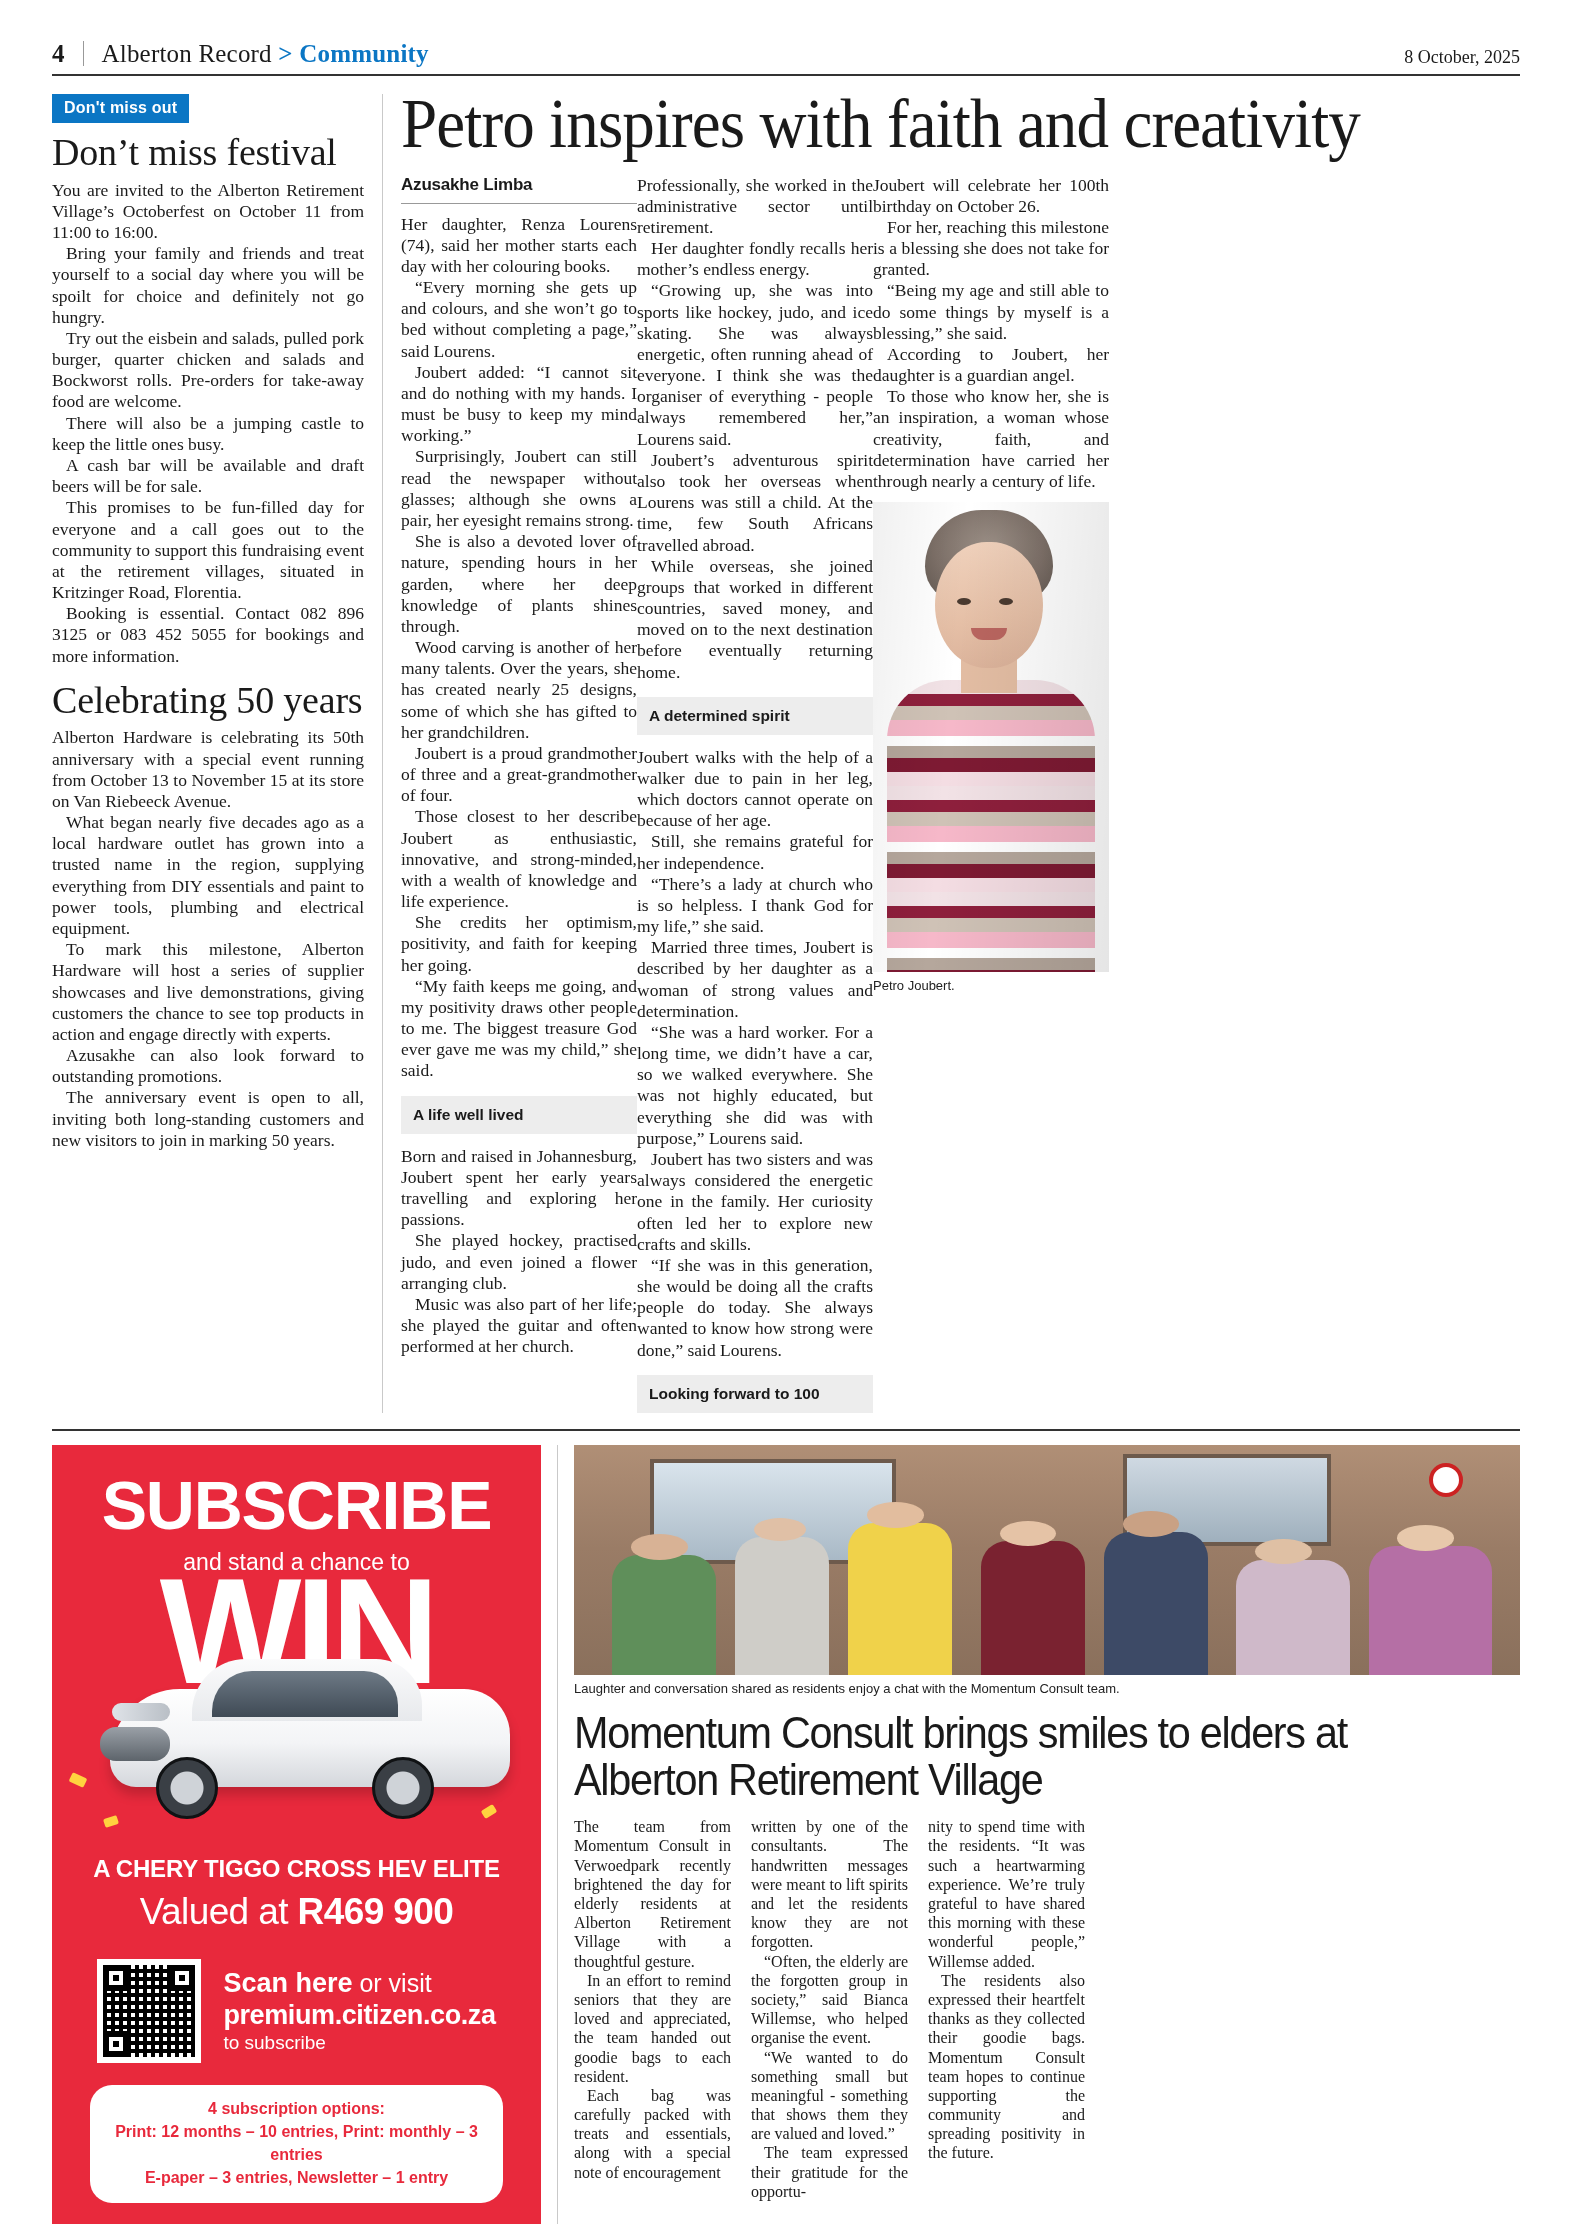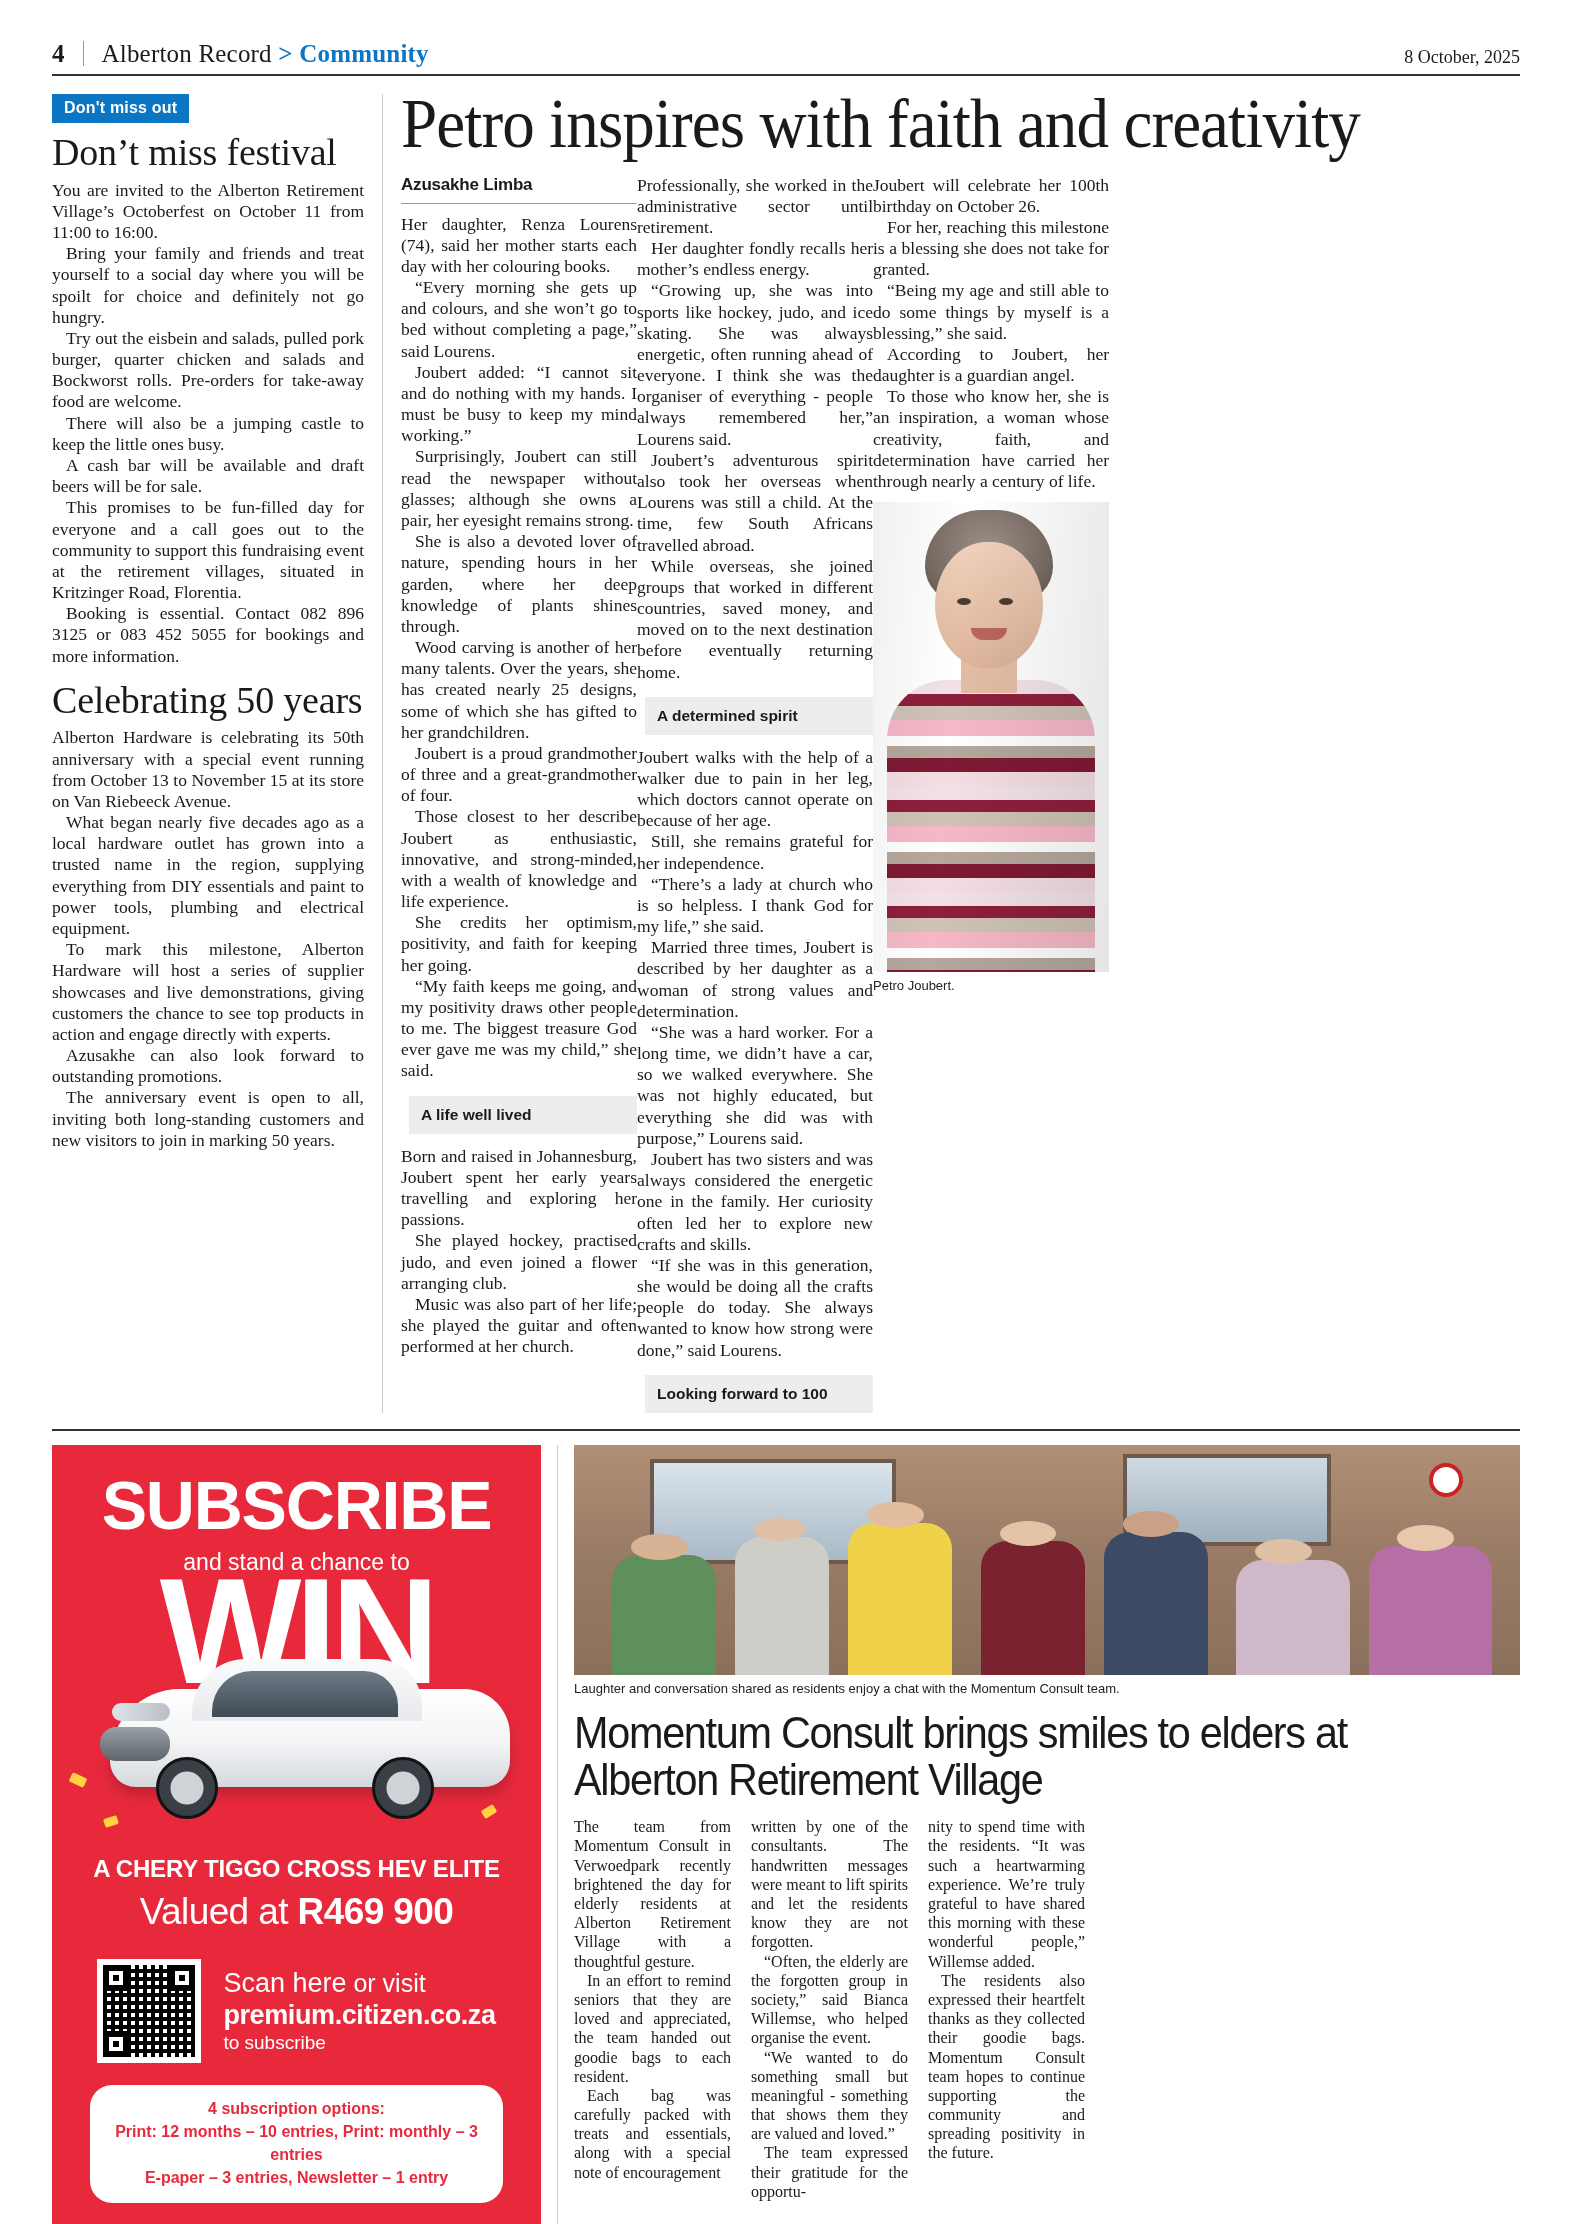--- a/index.html
+++ b/index.html
@@ -37,21 +37,21 @@
   
   h1.maintitle { font-family:"Liberation Serif",serif; font-weight:normal;
     font-size:70px; line-height:.98; letter-spacing:-1px; margin:-4px 0 16px 0;
     transform:scaleX(.93); transform-origin:left center; white-space:nowrap; }
   .artcols { display:flex; }
   .artcol { width:236px; }
   .byline { font-family:"Liberation Sans",sans-serif; font-weight:bold; font-size:17px;
     letter-spacing:-.2px; margin-bottom:8px; }
   .byrule { border-top:1px solid #999; margin-bottom:10px; }
   .subhead { background:#ededed; font-family:"Liberation Sans",sans-serif; font-weight:bold;
-    font-size:15.5px; padding:10px 12px; margin:14px 0 12px 8px; }
+    font-size:15.5px; padding:10px 12px; margin:14px 0 12px 0; }
   .photo-wrap { position:relative; }
   .photo-cap { font-family:"Liberation Sans",sans-serif; font-size:13px; color:#222; margin-top:6px; }
 
   
   .portrait { width:236px; height:470px; position:relative; overflow:hidden; }
   .pr-bg { position:absolute; inset:0; background:#fff; }
   .pr-hair { position:absolute; left:52px; top:8px; width:128px; height:92px; border-radius:64px 64px 40px 40px;
     background:radial-gradient(ellipse at 50% 40%, #9b8f86 0%, #7d7068 60%, #5f564f 100%); }
   .pr-face { position:absolute; left:62px; top:40px; width:108px; height:126px; border-radius:54px/66px;
     background:linear-gradient(170deg,#f0d2bd 0%, #e5bfa6 60%, #d9b098 100%); }
@@ -110,21 +110,21 @@
   .qr { width:104px; height:104px; background:#fff; padding:6px; }
   .qr-in { width:100%; height:100%;
     background-image:
       linear-gradient(90deg,#000 50%,transparent 50%),
       linear-gradient(0deg,#000 50%,transparent 50%);
     background-size:8px 8px, 8px 8px;
     background-color:#fff; position:relative; }
   .qr-eye { position:absolute; width:26px; height:26px; border:6px solid #000; background:#fff; }
   .qr-eye i { display:block; width:6px; height:6px; background:#000; margin:4px; }
   .scan-txt { line-height:1.2; }
-  .scan-txt .l1 { font-size:25px; } .scan-txt .l1 b{ font-weight:normal; font-size:27px;text-align:center; }
+  .scan-txt .l1 { font-size:25px; } .scan-txt .l1 b{ font-weight:bold; font-size:27px;text-align:center; }
   .scan-txt .l2 { font-size:27px; font-weight:bold; letter-spacing:-.4px; }
   .scan-txt .l3 { font-size:19px; }
   .optbox { background:#fff; color:#e8293c; border-radius:22px; margin:22px 18px 0 18px;
     text-align:center; padding:12px 10px 14px 10px; font-weight:bold; font-size:16px; line-height:1.45; }
 
   
   .photo2 { width:100%; height:230px; position:relative; overflow:hidden; background:#c8cfd6; }
   .p2-wall { position:absolute; inset:0; background:linear-gradient(180deg,#b08f76 0%,#9a7c66 45%,#8a705c 100%); }
   .p2-win { position:absolute; left:8%; top:6%; width:26%; height:46%; background:linear-gradient(180deg,#d9e4ec,#a9b9c6); border:4px solid #6d5a4c; }
   .p2-win2 { position:absolute; left:58%; top:4%; width:22%; height:40%; background:linear-gradient(180deg,#cfd9e2,#9fb0bd); border:4px solid #6d5a4c; }

